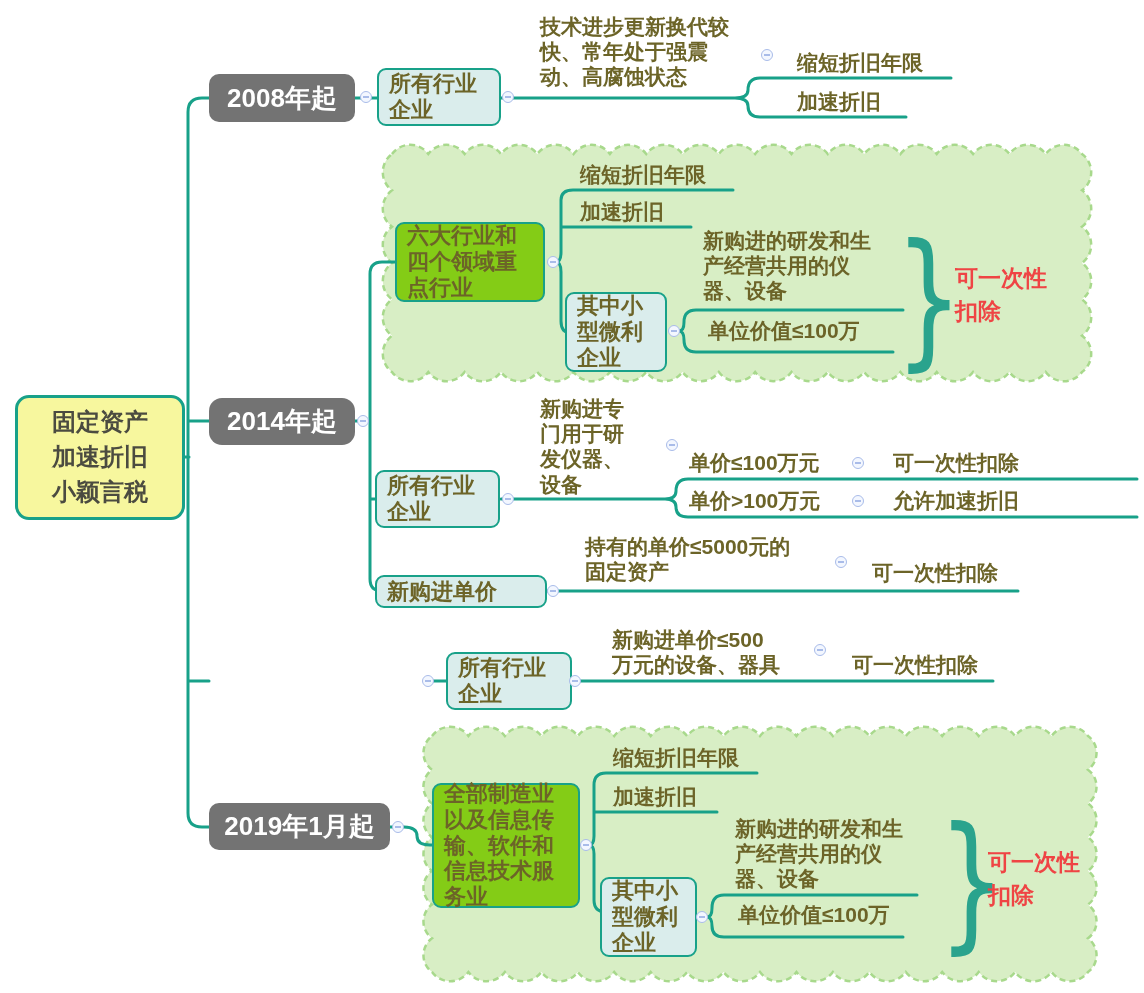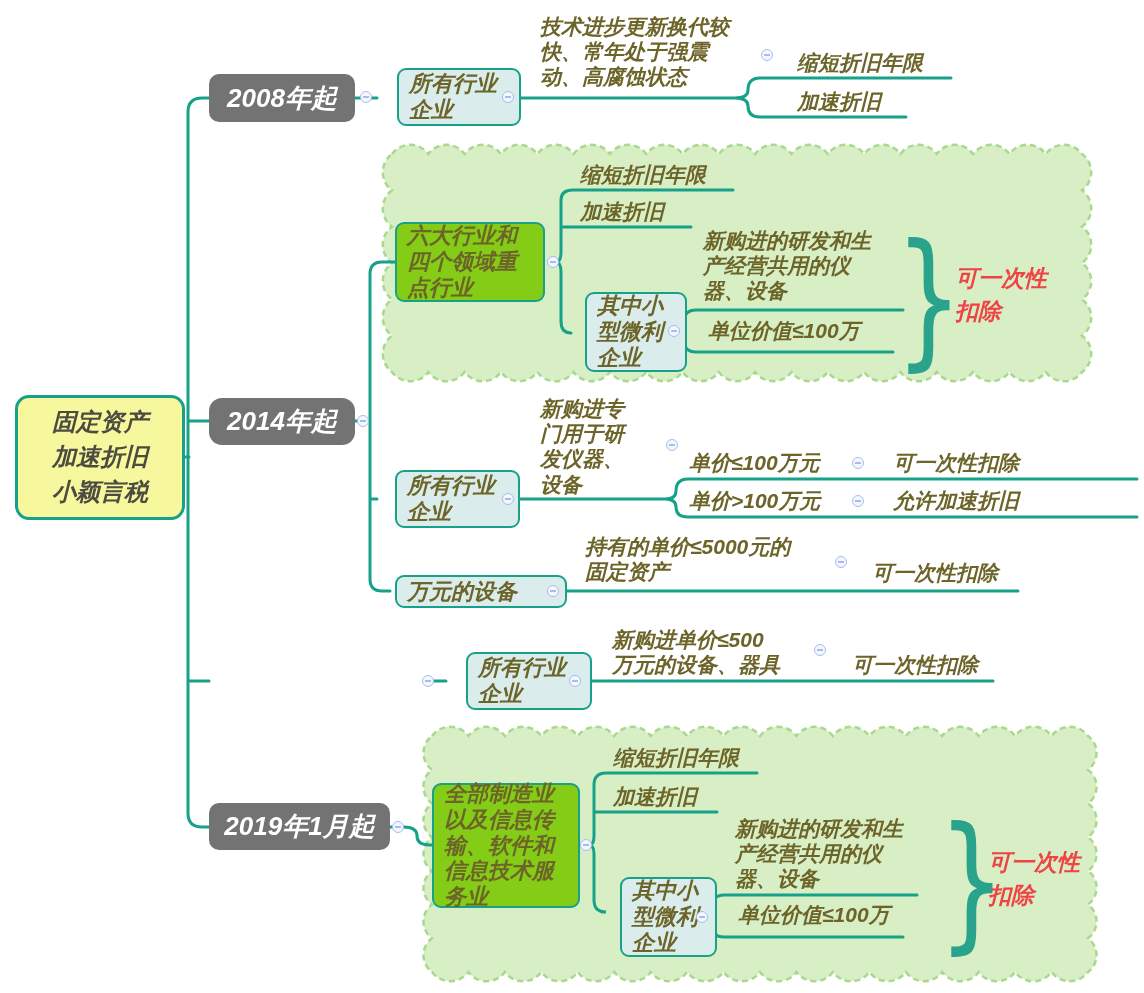--- a/index.html
+++ b/index.html
@@ -1,24 +1,24 @@
 <!DOCTYPE html>
 <html><head>
 <meta charset="utf-8">
 <style>
   html,body{margin:0;padding:0;background:#ffffff;}
   body{font-family:"Liberation Sans","DejaVu Sans",sans-serif;}
   #canvas{position:relative;width:1144px;height:993px;background:#ffffff;overflow:hidden;}
   svg.layer{position:absolute;left:0;top:0;pointer-events:none;}
-  .node{position:absolute;box-sizing:border-box;font-weight:bold;color:#6c6428;white-space:pre-line;font-style:italic;}
+  .node{position:absolute;box-sizing:border-box;font-weight:bold;color:#6c6428;white-space:pre-line;}
   .box{border:2.5px solid #18a189;border-radius:9px;display:flex;align-items:center;
        padding:3px 10px;font-size:22px;line-height:1.17;background:#fff;}
   .branch{background:#737373;border:none;border-radius:10px;color:#ffffff;
           display:flex;align-items:center;justify-content:center;font-size:26px;}
-  .blue{background:#daedec;margin-left:20px;}
+  .blue{background:#daedec;}
   .pink{background:#84cc16;}
   .root{background:#f7f79e;border:3.5px solid #18a189;border-radius:14px;color:#4b4b40;
         font-size:24px;display:flex;align-items:center;justify-content:center;
         text-align:center;line-height:1.45;}
   .txt{font-size:21px;line-height:1.2;}
   .result{color:#ef4444;font-size:23px;line-height:1.42;}
   .collapse{position:absolute;width:12px;height:12px;border-radius:50%;
             background:#f3f7ff;border:1.5px solid #a9bce9;box-sizing:border-box;z-index:5;}
   .collapse::after{content:"";position:absolute;left:2px;right:2px;top:50%;height:1.5px;
             margin-top:-1px;background:#a9bce9;}
@@ -106,21 +106,21 @@
 企业</div>
   <div class="node txt" style="left:540px;top:396px;width:135px;">新购进专
 门用于研
 发仪器、
 设备</div>
   <div class="node txt" style="left:689px;top:450px;">单价≤100万元</div>
   <div class="node txt" style="left:893px;top:450px;">可一次性扣除</div>
   <div class="node txt" style="left:689px;top:488px;">单价&gt;100万元</div>
   <div class="node txt" style="left:893px;top:488px;">允许加速折旧</div>
 
-  <div class="node box blue" style="left:375px;top:575px;width:172px;height:33px;">万元的设备</div>
+  <div class="node box blue" style="left:375px;top:575px;width:172px;height:33px;">新购进单价</div>
   <div class="node txt" style="left:585px;top:534px;width:240px;">持有的单价≤5000元的
 固定资产</div>
   <div class="node txt" style="left:872px;top:560px;">可一次性扣除</div>
 
   <div class="node box blue" style="left:446px;top:652px;width:126px;height:58px;">所有行业
 企业</div>
   <div class="node txt" style="left:612px;top:627px;width:195px;">新购进单价≤500
 万元的设备、器具</div>
   <div class="node txt" style="left:852px;top:652px;">可一次性扣除</div>
 

